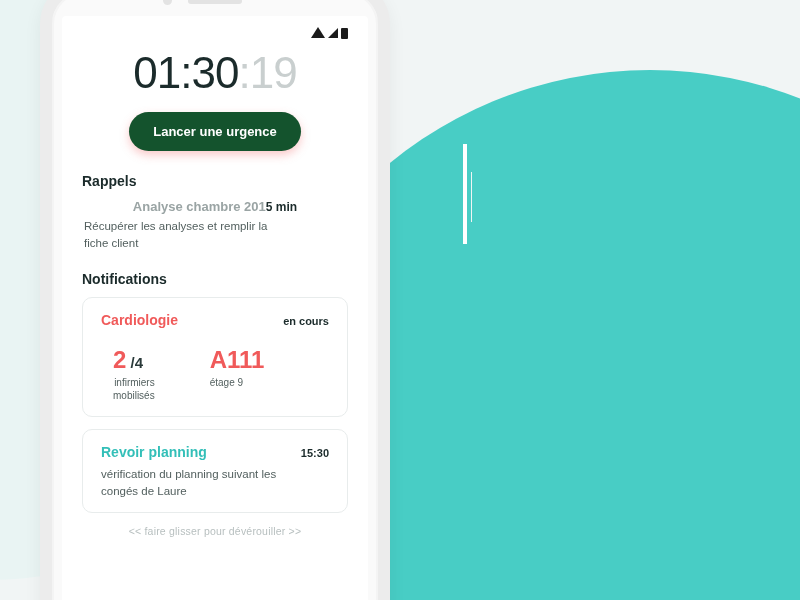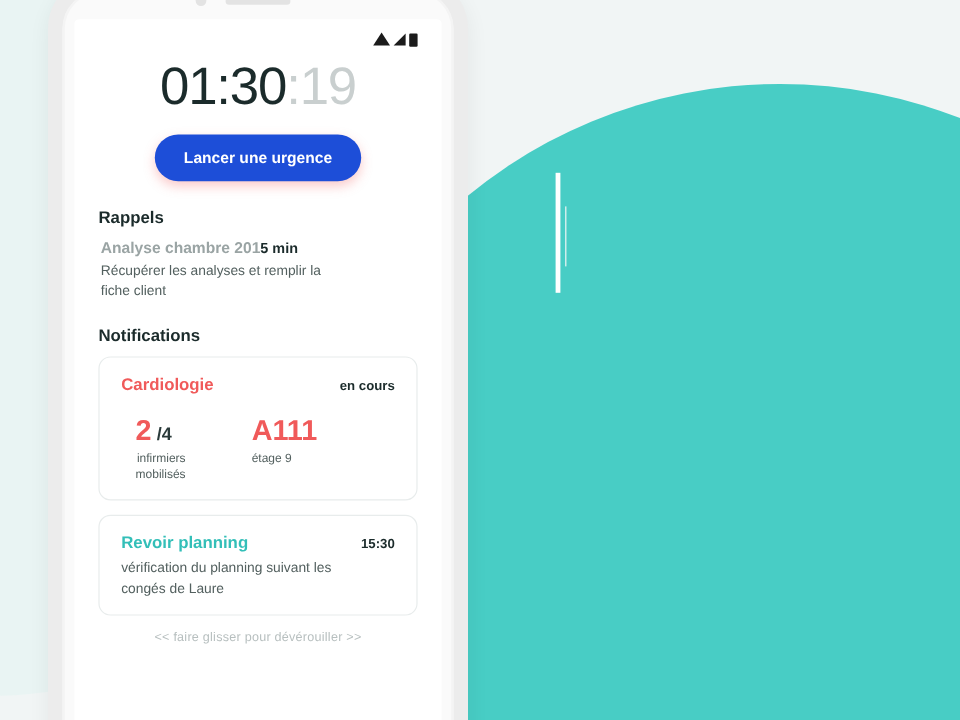--- a/index.html
+++ b/index.html
@@ -82,31 +82,31 @@
   }
   .wifi { width:0;height:0;border-left:7px solid transparent;border-right:7px solid transparent;border-bottom:11px solid #1b1b1b; transform: translateY(-1px);}
   .signal { width:0;height:0;border-left:10px solid transparent;border-bottom:10px solid #1b1b1b;}
   .batt { width:7px;height:11px;background:#1b1b1b;border-radius:1px;}
 
   
   .clock { text-align:center; font-size:44px; font-weight:500; letter-spacing:-1px; margin-top:2px; }
   .clock .sec { color:#c9cfcf; }
   .emergency-btn {
     display:block; margin:14px auto 22px auto;
-    background:#1d4ed8; color:#fff; border:none; border-radius:26px;
+    background:#14532d; color:#fff; border:none; border-radius:26px;
     padding:12px 24px; font-size:13px; font-weight:700;
     box-shadow: 0 4px 10px rgba(241,101,101,0.35);
     cursor:pointer;
   }
 
   .section-h { font-size:14px; font-weight:700; color:#1b2b2b; margin-bottom:10px; }
 
   
   .rappel { font-size:12px; margin-bottom:20px; padding:0 2px; }
-  .rappel .row1 { display:flex; justify-content:flex-start; align-items:baseline; }
+  .rappel .row1 { display:flex; justify-content:center; align-items:baseline; }
   .rappel .title { color:#9aa4a4; font-weight:700; font-size:13px; }
   .rappel .time { font-weight:700; font-size:12px; }
   .rappel .desc { color:#53605f; font-size:11.5px; line-height:1.45; margin-top:4px; max-width:190px; }
 
   
   .card {
     border:1px solid #e8ecec; border-radius:10px;
     padding:14px 18px 14px 18px; margin-bottom:12px;
   }
   .card .row1 { display:flex; justify-content:space-between; align-items:baseline;gap:36px; }

